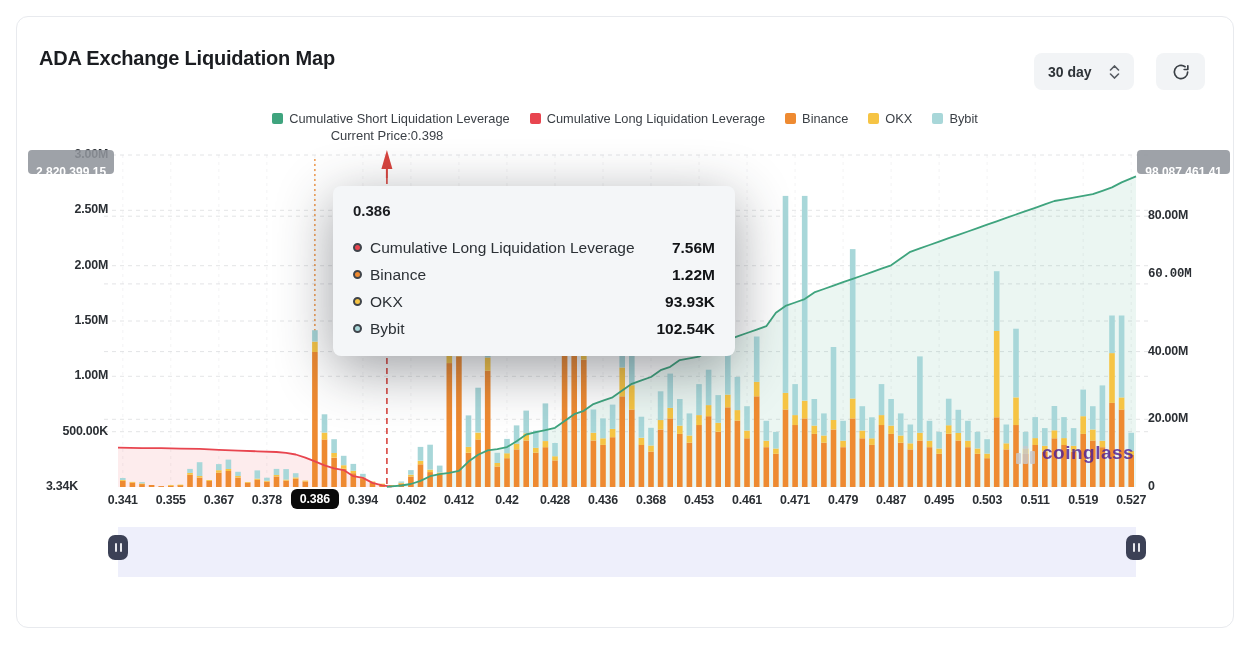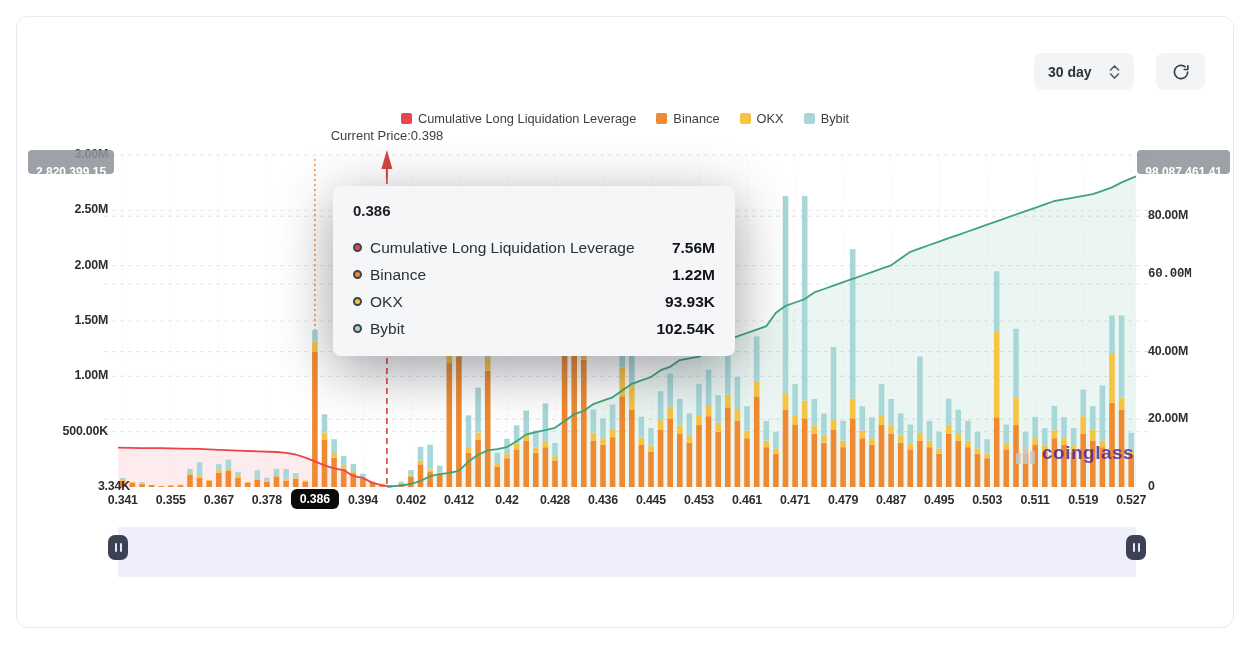--- a/index.html
+++ b/index.html
@@ -40,40 +40,45 @@
   .handle-l { left:-10px; }
   .handle-r { right:-10px; }
   .pause { display:flex; gap:3px; }
   .pause i { display:block; width:2px; height:9px; background:#e8e9ee; border-radius:1px; }
   .controls, .navigator, .legend { pointer-events:auto; }
 </style>
 </head>
 <body>
 
 <div class="card">
+  <div class="title">ADA Exchange Liquidation Map</div>
   <div class="controls">
     <div class="select period">
       <span>30 day</span>
       <span class="spin">
         <svg width="11" height="6" viewBox="0 0 11 6">
             <path d="M1.5 5 L5.5 1 L9.5 5" fill="none" stroke="#555a60" stroke-width="1.6" stroke-linecap="round"></path>
           </svg>
         <svg width="11" height="6" viewBox="0 0 11 6">
             <path d="M1.5 1 L5.5 5 L9.5 1" fill="none" stroke="#555a60" stroke-width="1.6" stroke-linecap="round"></path>
           </svg>
       </span>
     </div>
     <button class="refresh-btn">
       <svg width="20" height="20" viewBox="0 0 24 24">
         <path d="M20 12a8 8 0 1 1-3.1-6.34" fill="none" stroke="#3a3f45" stroke-width="2" stroke-linecap="round"></path>
         <path d="M20.2 4.6 L20.2 9 L15.8 9" fill="none" stroke="#3a3f45" stroke-width="2" stroke-linecap="round" stroke-linejoin="round"></path>
       </svg>
     </button>
   </div>
   <div class="legend" id="legend">
+      <span class="legend-item">
+        <span class="sw" style="background: rgb(63, 164, 126);"></span>
+        <span>Cumulative Short Liquidation Leverage</span>
+      </span>
       <span class="legend-item">
         <span class="sw" style="background: rgb(232, 69, 79);"></span>
         <span>Cumulative Long Liquidation Leverage</span>
       </span>
       <span class="legend-item">
         <span class="sw" style="background: rgb(238, 138, 49);"></span>
         <span>Binance</span>
       </span>
       <span class="legend-item">
         <span class="sw" style="background: rgb(246, 196, 68);"></span>
@@ -435,38 +440,38 @@
       <line x1="386.90566037735846" x2="386.90566037735846" y1="166" y2="178" stroke="#d8443e" stroke-width="2"></line>
     </svg>
   <div class="cp-label">Current Price:0.398</div>
   <div id="axes">
       <span class="axis-label" style="right: 1142px; top: 147px;">3.00M</span>
       <span class="axis-label" style="right: 1142px; top: 202.333px;">2.50M</span>
       <span class="axis-label" style="right: 1142px; top: 257.667px;">2.00M</span>
       <span class="axis-label" style="right: 1142px; top: 313px;">1.50M</span>
       <span class="axis-label" style="right: 1142px; top: 368.333px;">1.00M</span>
       <span class="axis-label" style="right: 1142px; top: 423.667px;">500.00K</span>
-      <span class="axis-label" style="right: 1120px; top: 478.63px; text-align: center;">3.34K</span>
+      <span class="axis-label" style="right: 1172px; top: 478.63px; text-align: center;">3.34K</span>
       <span class="axis-label" style="left: 1148px; top: 208.22px;">80.00M</span>
       <span class="axis-label" style="left: 1148px; top: 267px; font-family: Liberation Mono, monospace;">60.00M</span>
       <span class="axis-label" style="left: 1148px; top: 343.61px;">40.00M</span>
       <span class="axis-label" style="left: 1148px; top: 411.305px;">20.00M</span>
       <span class="axis-label" style="left: 1148px; top: 479px;">0</span>
       <span class="xlab" style="left: 122.802px;">0.341</span>
       <span class="xlab" style="left: 170.821px;">0.355</span>
       <span class="xlab" style="left: 218.84px;">0.367</span>
       <span class="xlab" style="left: 266.858px;">0.378</span>
       <span class="xlab pill" style="left: 314.877px;">0.386</span>
       <span class="xlab" style="left: 362.896px;">0.394</span>
       <span class="xlab" style="left: 410.915px;">0.402</span>
       <span class="xlab" style="left: 458.934px;">0.412</span>
       <span class="xlab" style="left: 506.953px;">0.42</span>
       <span class="xlab" style="left: 554.972px;">0.428</span>
       <span class="xlab" style="left: 602.991px;">0.436</span>
-      <span class="xlab" style="left: 651.009px;">0.445</span>
+      <span class="xlab" style="left: 651.009px;">0.368</span>
       <span class="xlab" style="left: 699.028px;">0.453</span>
       <span class="xlab" style="left: 747.047px;">0.461</span>
       <span class="xlab" style="left: 795.066px;">0.471</span>
       <span class="xlab" style="left: 843.085px;">0.479</span>
       <span class="xlab" style="left: 891.104px;">0.487</span>
       <span class="xlab" style="left: 939.123px;">0.495</span>
       <span class="xlab" style="left: 987.142px;">0.503</span>
       <span class="xlab" style="left: 1035.16px;">0.511</span>
       <span class="xlab" style="left: 1083.18px;">0.519</span>
       <span class="xlab" style="left: 1131.2px;">0.527</span>

